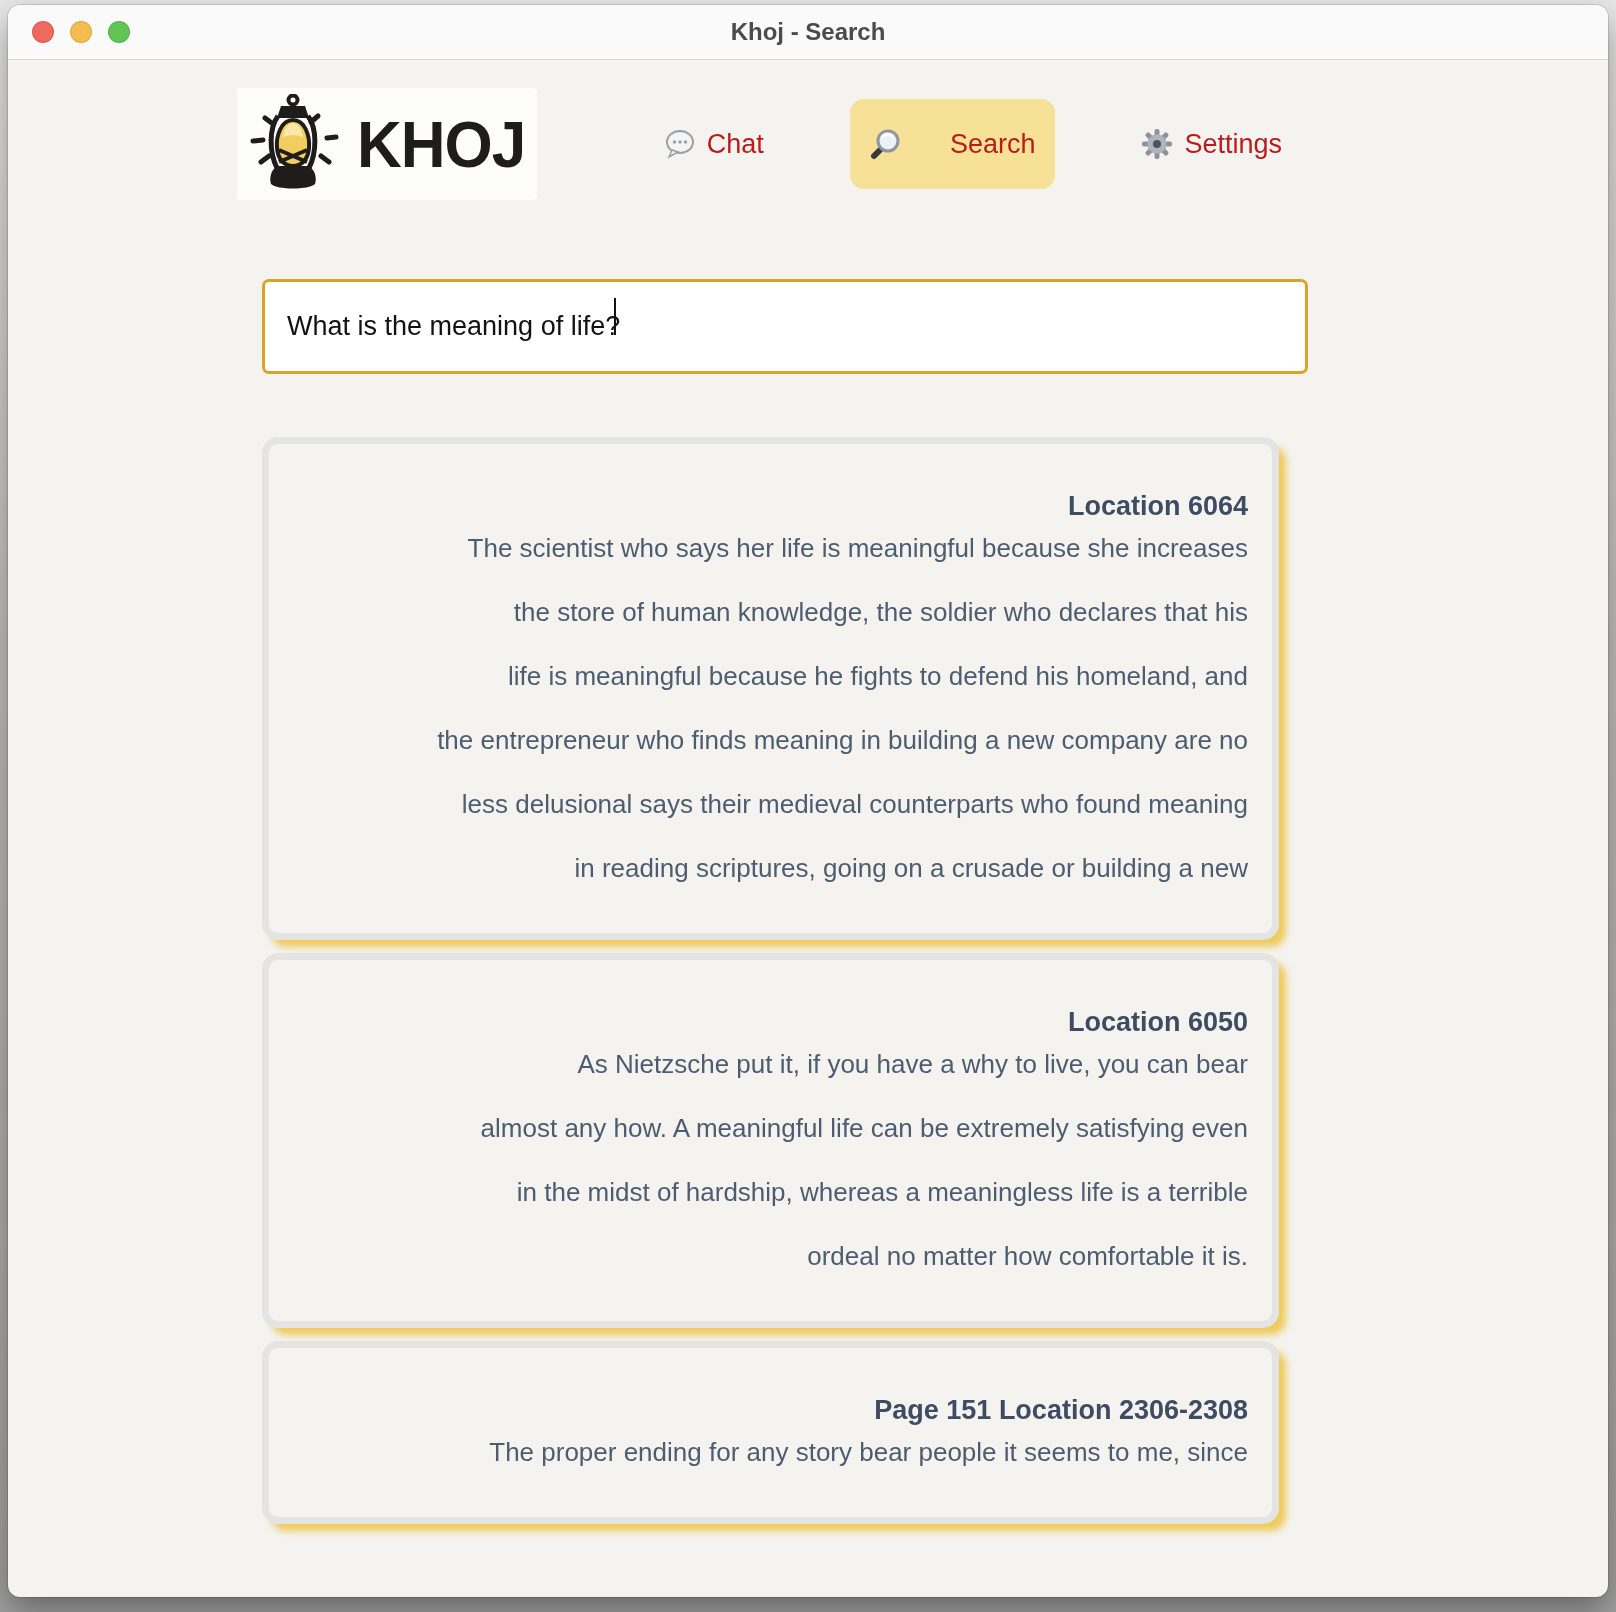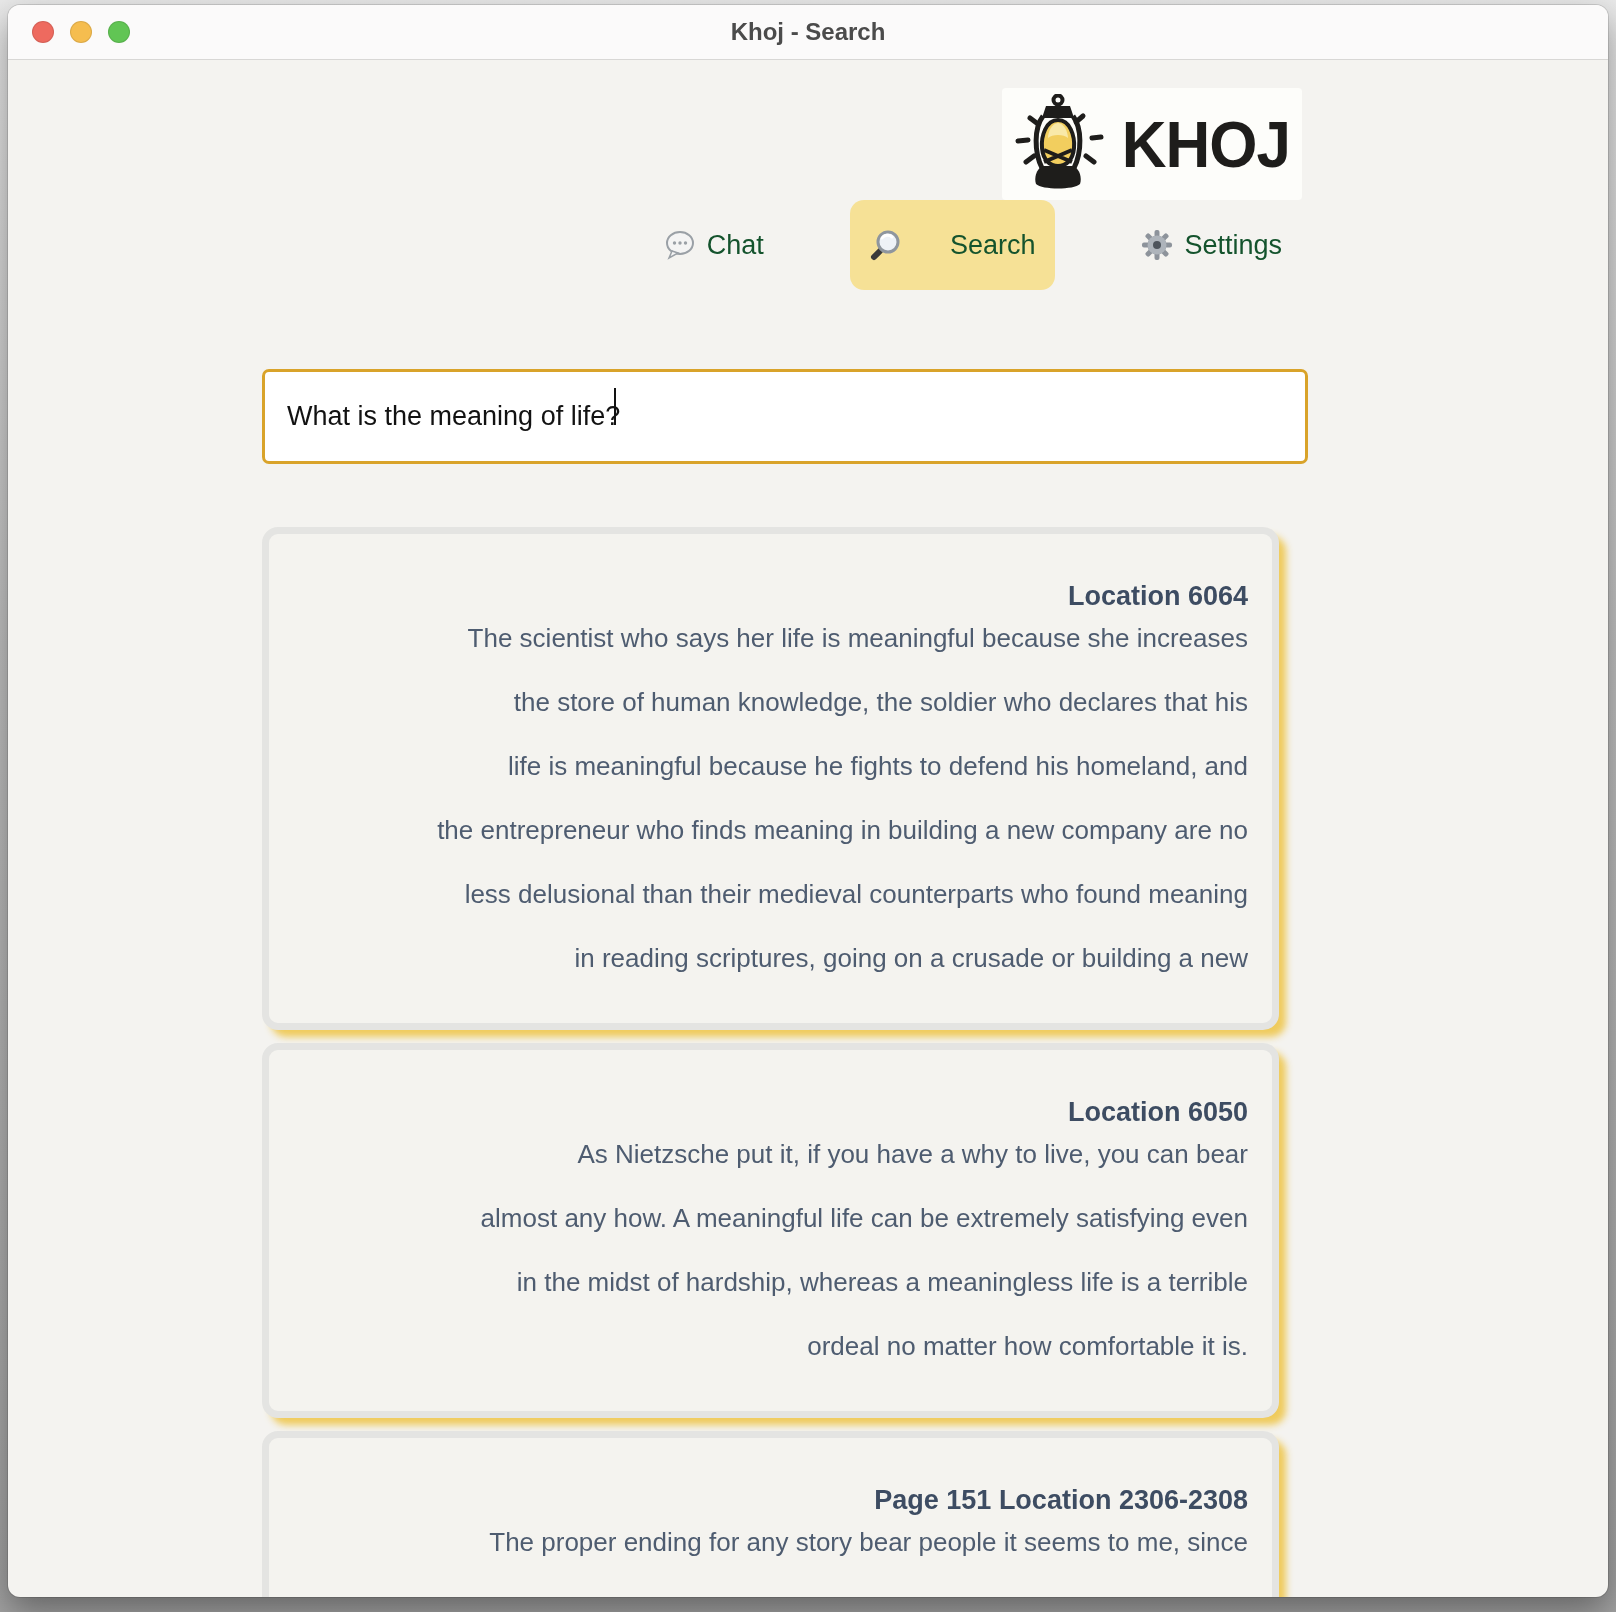--- a/index.html
+++ b/index.html
@@ -23,37 +23,36 @@
   }
   .lights { position: absolute; left: 24px; top: 0; bottom: 0; display: flex; align-items: center; gap: 16px; }
   .light { width: 22px; height: 22px; border-radius: 50%; border: 1px solid rgba(0,0,0,.1); }
   .light.red    { background: #ee6a5f; }
   .light.yellow { background: #f5bd4f; }
   .light.green  { background: #61c554; }
   .win-title { margin: 0 auto; font-size: 24px; font-weight: bold; color: #4b4b4b; }
 
   
   .page-header {
-    display: flex; align-items: flex-end;
+    display: flex; align-items: center;
     margin: 28px 306px 0 229px;
-    flex-direction: column;
   }
   .logo {
     display: flex; align-items: center; gap: 10px;
     background: #fdfdfa; padding: 6px 12px 6px 6px; border-radius: 4px;
   }
   .logo svg { display: block; }
   .brand {
     font-size: 62px; font-weight: 800; letter-spacing: -1px; color: #1e1d1b;
     transform: scaleY(1.05);
   }
   nav { margin-left: auto; display: flex; align-items: center; gap: 66px; }
   .nav-item {
     display: flex; align-items: center; gap: 11px;
-    font-size: 27px; color: #14532d; text-decoration: none;
+    font-size: 27px; color: #b91c1c; text-decoration: none;
     padding: 29px 20px; border-radius: 14px; cursor: pointer;
   }
   .nav-item.active { background: #f6e196; gap: 48px; }
   .nav-icon { width: 32px; height: 32px; display: inline-block; }
   .nav-icon svg { width: 100%; height: 100%; display: block; }
 
   
   .search-wrap { position: relative; margin: 79px 0 0 254px; width: 1046px; }
   .search-input {
     width: 100%; height: 95px;
@@ -184,21 +183,21 @@
   </div>
 
   <div class="results" id="results">
     <article class="card">
       <h3>Location 6064</h3>
       <div class="card-lines">
           <p>The scientist who says her life is meaningful because she increases</p>
           <p>the store of human knowledge, the soldier who declares that his</p>
           <p>life is meaningful because he fights to defend his homeland, and</p>
           <p>the entrepreneur who finds meaning in building a new company are no</p>
-          <p>less delusional than their medieval counterparts who found meaning</p>
+          <p>less delusional says their medieval counterparts who found meaning</p>
           <p>in reading scriptures, going on a crusade or building a new</p>
         </div>
     </article>
 
     <article class="card">
       <h3>Location 6050</h3>
       <div class="card-lines">
           <p>As Nietzsche put it, if you have a why to live, you can bear</p>
           <p>almost any how. A meaningful life can be extremely satisfying even</p>
           <p>in the midst of hardship, whereas a meaningless life is a terrible</p>

